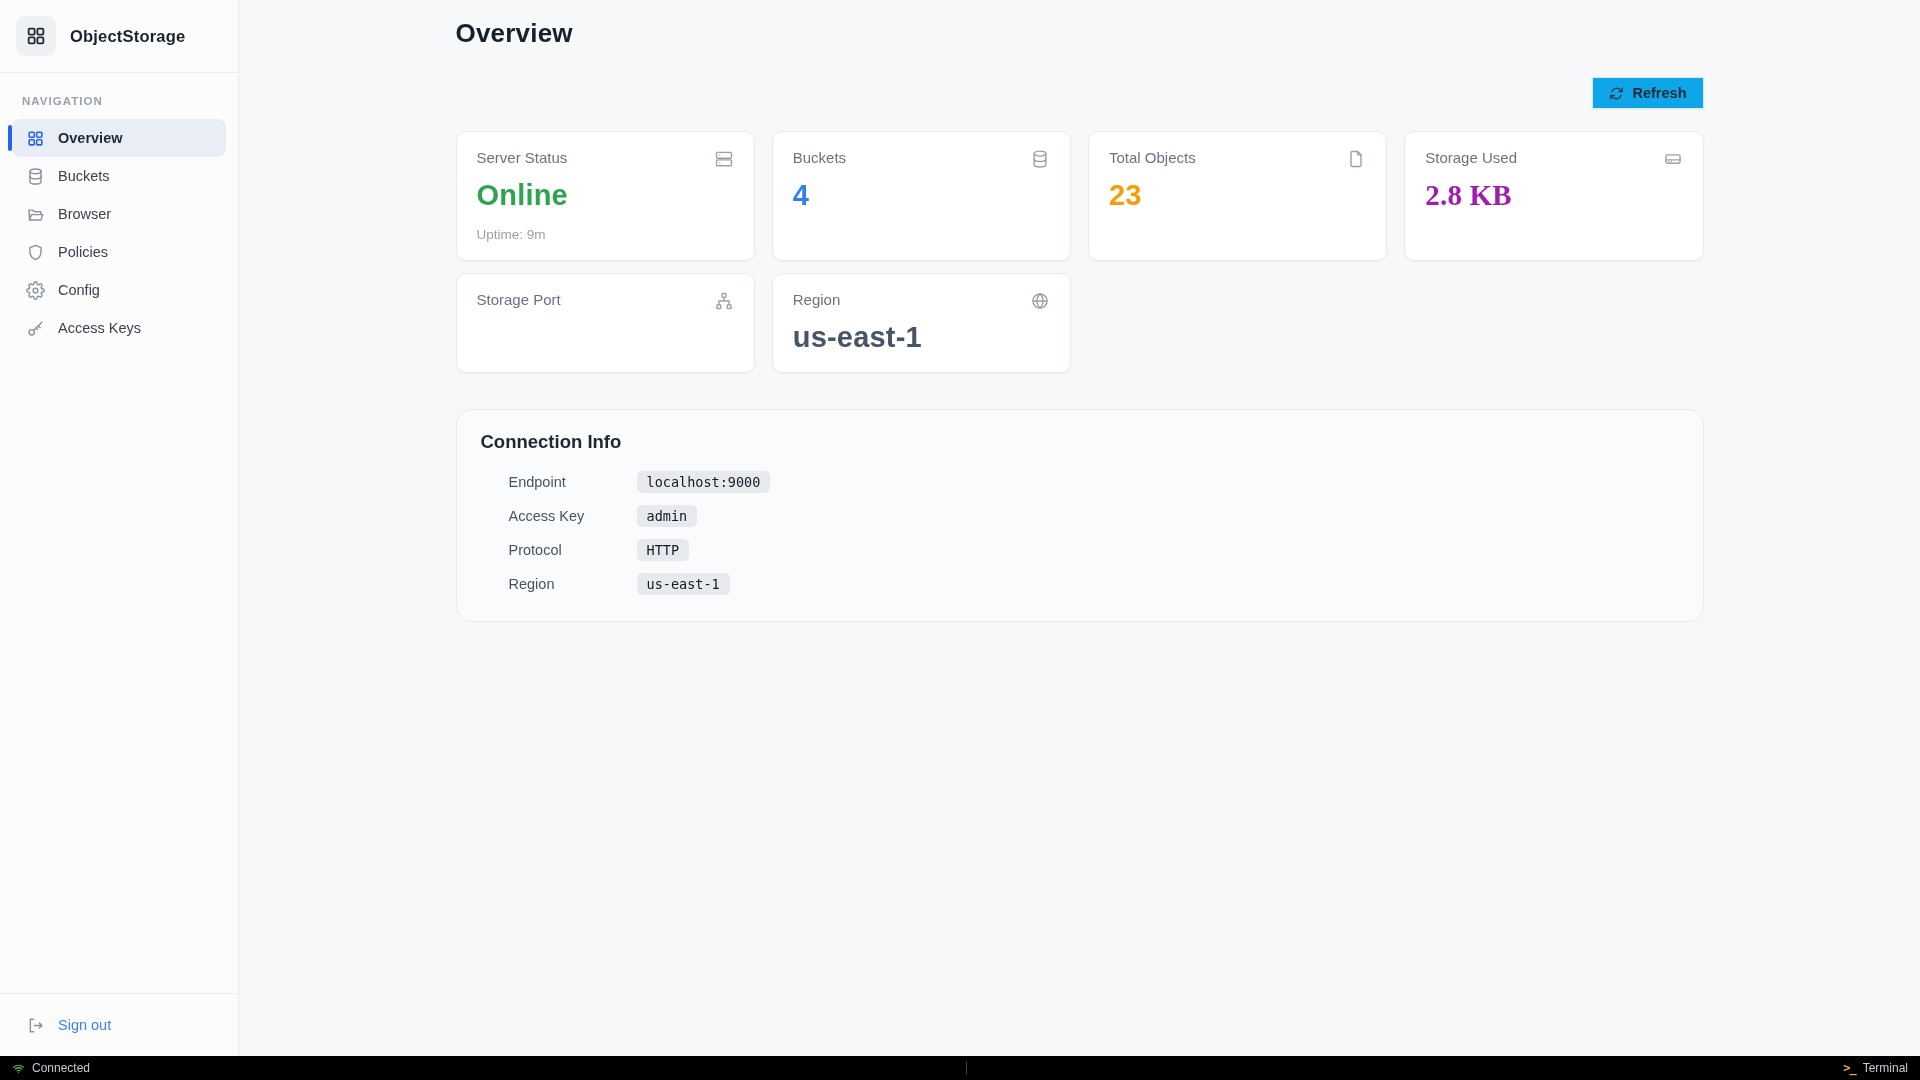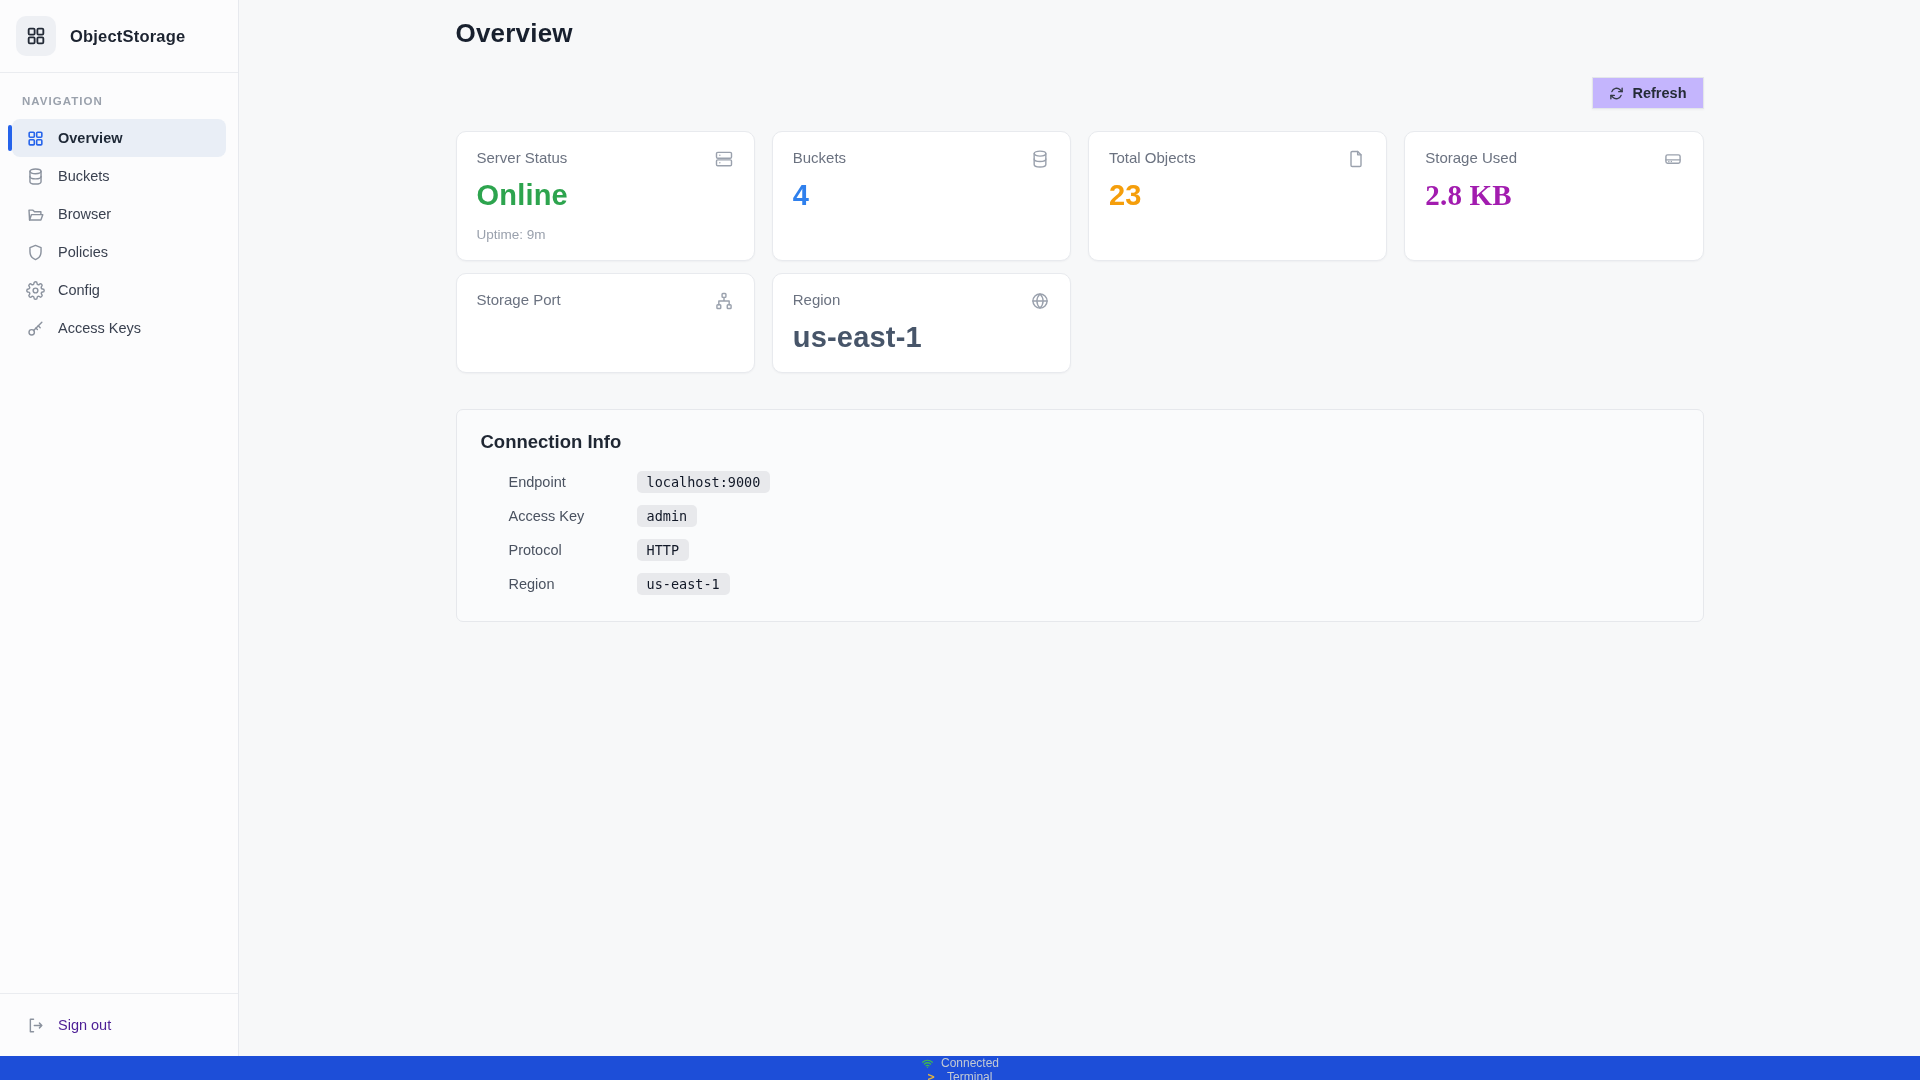--- a/index.html
+++ b/index.html
@@ -23,55 +23,55 @@
               padding:0 12px 0 14px; border-radius:8px; color:#3a4150; font-size:14.5px;
               font-weight:500; cursor:pointer; margin-bottom:0; }
   .nav-item + .nav-item { margin-top:0; }
   .nav-item .nav-ic { width:19px; height:19px; color:#8b929e; flex:0 0 19px; }
   .nav-item.active { background:#e9eef6; color:#1f2937; font-weight:600; }
   .nav-item.active .nav-ic { color:#2563eb; }
   .active-bar { position:absolute; left:-4px; top:6px; bottom:6px; width:4px; border-radius:4px;
                 background:#2563eb; }
   .signout-wrap { border-top:1px solid #eaecf0; padding:12px 12px; }
   .signout { display:flex; align-items:center; gap:13px; height:38px; padding:0 14px;
-             border-radius:8px; color:#4c1d95; font-size:14.5px; font-weight:500; cursor:pointer; }
+             border-radius:8px; color:#3b82f6; font-size:14.5px; font-weight:500; cursor:pointer; }
   .signout .nav-ic { width:19px; height:19px; color:#8b929e; }
 
   
   .main { flex:1; height:100%; overflow:hidden; }
   .container { width:1248px; margin:0 auto; padding-top:18px; }
   .page-title { font-size:26px; font-weight:700; color:#18202e; letter-spacing:.2px; }
   .toolbar { display:flex; justify-content:flex-end; margin-top:28px; }
-  .btn { display:inline-flex; align-items:center; gap:9px; background:#c4b5fd; border:1px solid #e3e6ea;
+  .btn { display:inline-flex; align-items:center; gap:9px; background:#0ea5e9; border:1px solid #e3e6ea;
          border-radius:0; padding:7px 16px; font-size:14.5px; font-weight:600; color:#242b36;
          cursor:pointer; box-shadow:0 1px 2px rgba(16,24,40,.04); font-family:"Liberation Sans",sans-serif; }
   .btn svg { width:15px; height:15px; color:#343b46; }
 
   .cards { display:grid; grid-template-columns:repeat(4,1fr); gap:12px 17px; margin-top:22px; }
   .card { background:#ffffff; border:1px solid #e8eaee; border-radius:10px; padding:17px 20px 18px 20px;
           box-shadow:0 1px 2px rgba(16,24,40,.04); }
   .card-head { display:flex; justify-content:space-between; align-items:flex-start; }
   .card-label { font-size:15px; font-weight:500; color:#6b7280; }
   .card-ic { width:20px; height:20px; color:#9aa1ad; }
   .card-value { margin-top:10px; font-size:29px; font-weight:700; letter-spacing:.2px; }
   .card-sub { margin-top:15px; font-size:13.5px; color:#9aa1ad; }
 
-  .conn-panel { margin-top:36px; background:#fafbfc; border:1px solid #e6e8ec; border-radius:7px;
+  .conn-panel { margin-top:36px; background:#fafbfc; border:1px solid #e6e8ec; border-radius:16px;
                 padding:21px 24px 26px 24px; }
   .conn-title { font-size:18.5px; font-weight:700; color:#1f2733; }
   .conn-rows { margin-top:18px; display:flex; flex-direction:column; gap:12px; }
   .conn-row { display:flex; align-items:center;margin-left:28px; }
   .conn-label { width:128px; min-width:128px; font-size:14.5px; color:#4a5260; }
   .chip { background:#e8e9ec; border-radius:5px; padding:3px 10px; font-family:"DejaVu Sans Mono","Liberation Mono",monospace;
           font-size:13.5px; color:#111827; }
 
   
-  .statusbar { position:fixed; left:0; right:0; bottom:0; height:24px; background:#1d4ed8;
-               display:flex; align-items:center; justify-content:flex-start; font-size:12px;
-               color:#c3cad4;flex-direction:column; }
+  .statusbar { position:fixed; left:0; right:0; bottom:0; height:24px; background:#000000;
+               display:flex; align-items:center; justify-content:space-between; font-size:12px;
+               color:#c3cad4; }
   .sb-item { display:flex; align-items:center; gap:7px; padding:0 12px; height:100%; cursor:pointer; }
   .sb-sep { width:1px; height:14px; background:#3a414e; }
   .wifi-ic { width:13px; height:13px; color:#3fb950; }
   .term-glyph { font-family:"DejaVu Sans Mono","Liberation Mono",monospace; font-weight:700;
                 color:#e3b341; font-size:12px; letter-spacing:-1px; }
   svg { display:block; }
 </style>
 </head>
 <body>
 

